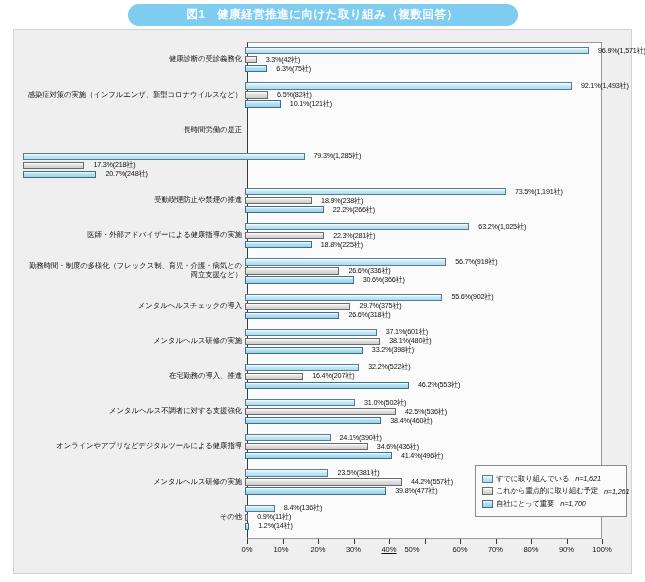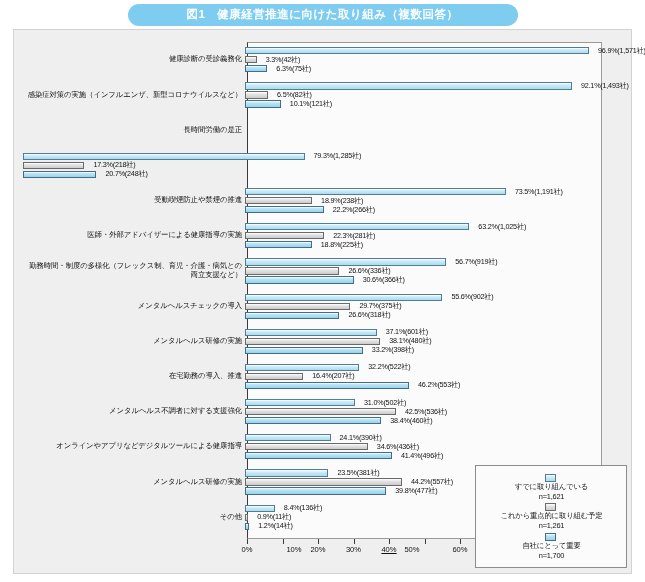--- a/index.html
+++ b/index.html
@@ -172,21 +172,20 @@
     box-sizing: border-box;
   }
   .legend-item {
     display: flex;
     align-items: center;
     margin: 2.5px 0;
     font-size: 7.4px;
     color: #111111;
     white-space: nowrap;
     letter-spacing: -0.2px;
-    flex-direction: column;
   }
   .legend-swatch {
     width: 11px;
     height: 8px;
     margin-right: 3px;
     flex: none;
     box-sizing: border-box;
     border: 1px solid #5a5a5a;
   }
   .legend-swatch.s1 {
@@ -195,21 +194,22 @@
   }
   .legend-swatch.s2 {
     background: linear-gradient(to bottom, #ffffff 0%, #e2e2e2 40%, #cccccc 100%);
     border-color: #6a6a6a;
   }
   .legend-swatch.s3 {
     background: linear-gradient(to bottom, #ffffff 0%, #bfe4f5 30%, #96d2ec 100%);
     border-color: #3f6f86;
   }
   .legend-n {
-    margin-left: 0;
+    margin-left: 6px;
+    font-style: italic;
   }
 </style>
 </head>
 <body>
 
 <div id="root">
 
   <div class="title-wrap">
     <div class="title-pill">図1　健康経営推進に向けた取り組み（複数回答）</div>
   </div>
@@ -442,21 +442,21 @@
                 <span class="bar-val">1.2%(14社)</span>
               </div>
             </div>
           </div>
         </div>
 
       <div class="axis" id="axis">
           <div class="tick" style="left: 0px;"></div>
           <div class="tick-label" style="left: 0px;">0%</div>
           <div class="tick" style="left: 35.5px;"></div>
-          <div class="tick-label" style="left: 47px;">10%</div>
+          <div class="tick-label" style="left: 34px;">10%</div>
           <div class="tick" style="left: 71px;"></div>
           <div class="tick-label" style="left: 71px;">20%</div>
           <div class="tick" style="left: 106.5px;"></div>
           <div class="tick-label" style="left: 106.5px;">30%</div>
           <div class="tick" style="left: 142px;"></div>
           <div class="tick-label" style="left: 142px; text-decoration: underline;">40%</div>
           <div class="tick" style="left: 177.5px;"></div>
           <div class="tick-label" style="left: 165px;">50%</div>
           <div class="tick" style="left: 213px;"></div>
           <div class="tick-label" style="left: 213px;">60%</div>

